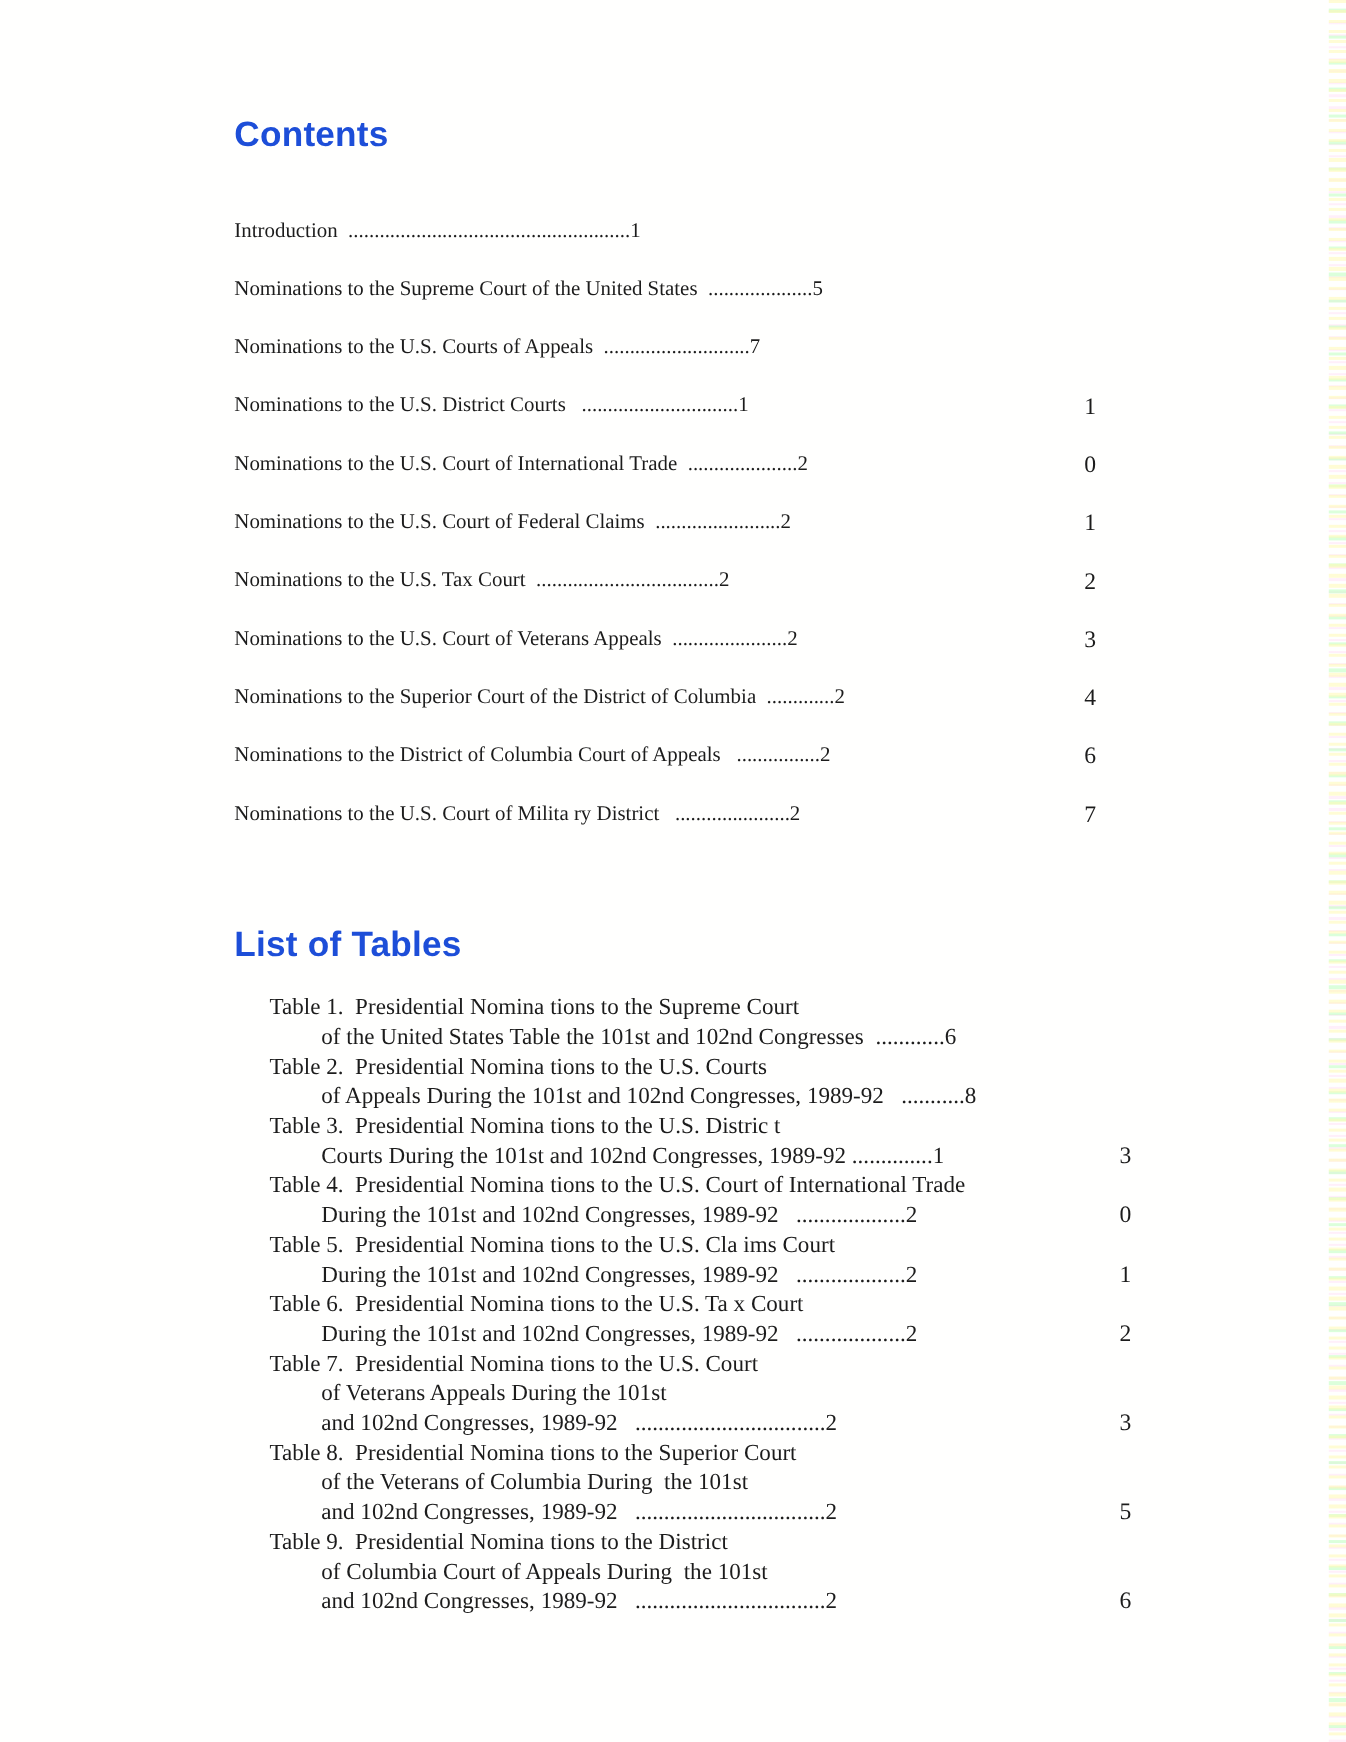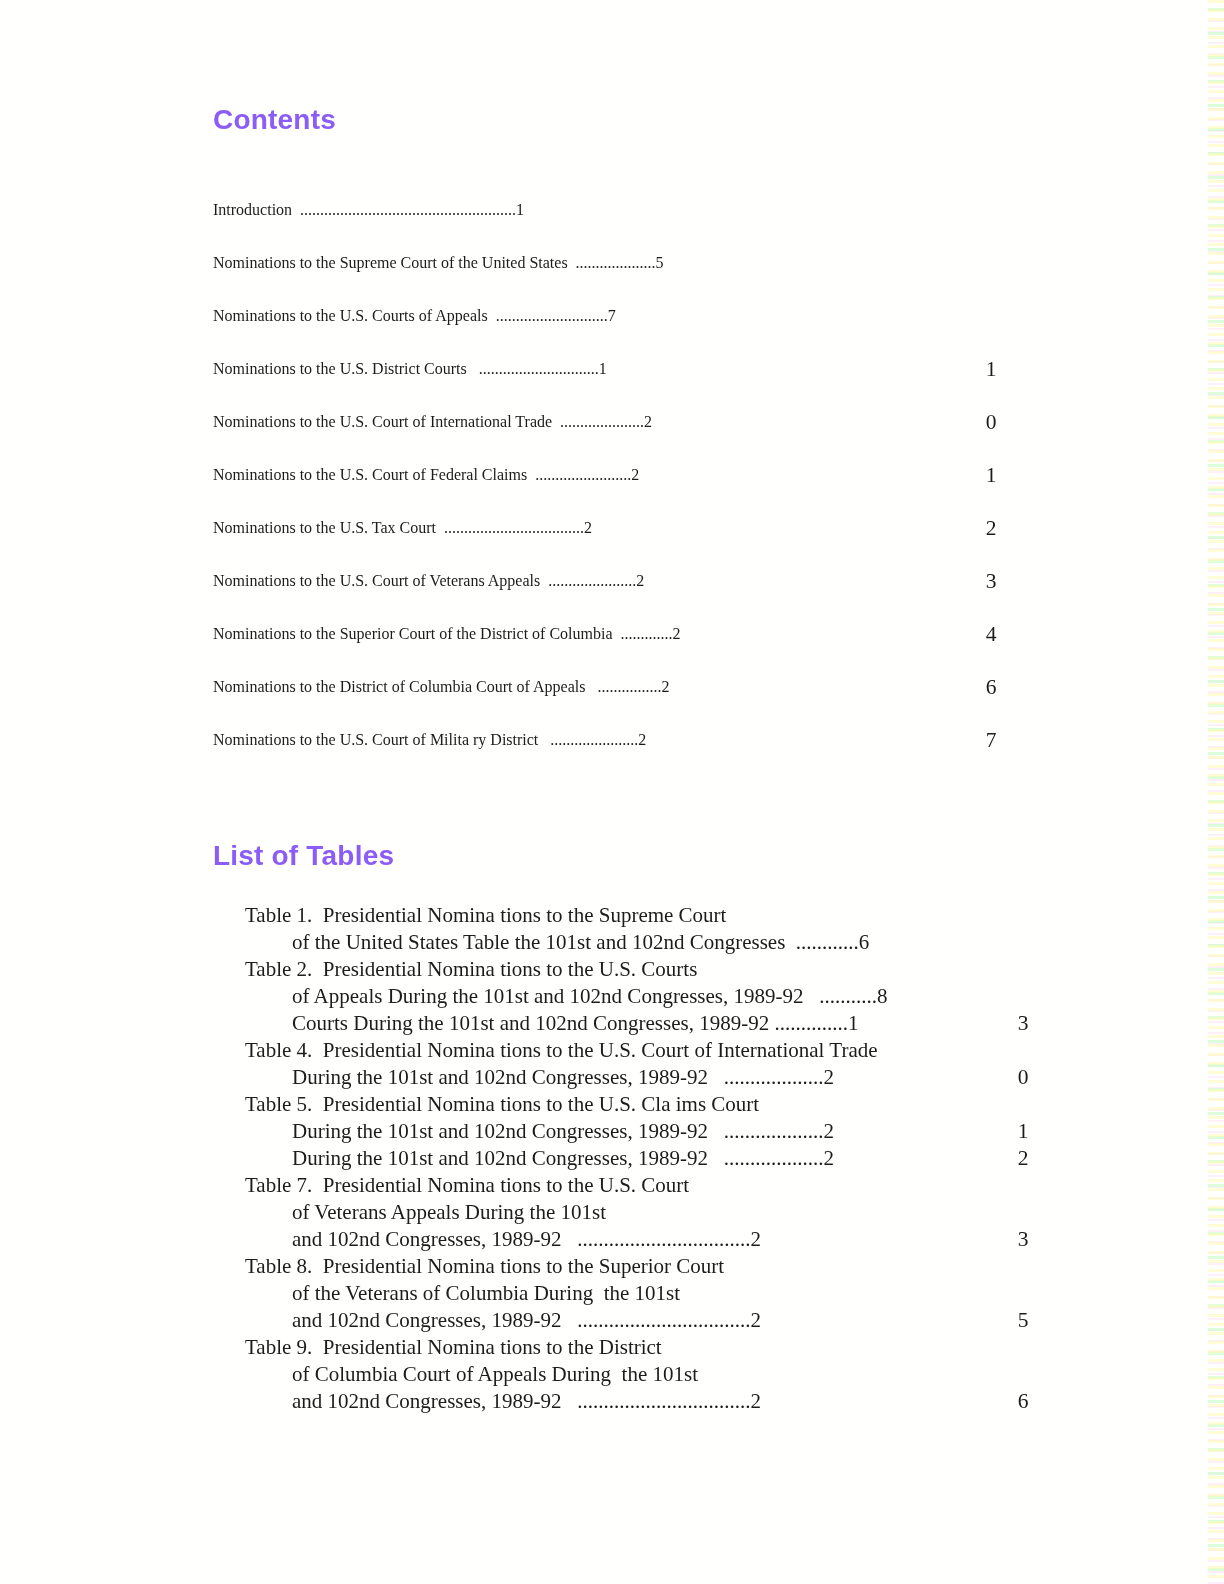--- a/index.html
+++ b/index.html
@@ -17,33 +17,33 @@
     position:absolute;top:0;right:0;width:16px;height:100%;
     background-image:
       repeating-linear-gradient(to bottom, rgba(255,250,180,0.55) 0 3px, rgba(255,255,255,0) 3px 9px),
       repeating-linear-gradient(to bottom, rgba(190,255,190,0.55) 2px 5px, rgba(255,255,255,0) 5px 26px),
       repeating-linear-gradient(to bottom, rgba(255,220,245,0.45) 6px 8px, rgba(255,255,255,0) 8px 17px);
     background-position:4px 0, 7px 6px, 2px 3px;
   }
   .heading{
     position:absolute;left:213px;margin:0;
     font-family:"Liberation Sans","DejaVu Sans",sans-serif;
-    font-weight:bold;font-size:28px;color:#8b5cf6;
+    font-weight:bold;font-size:32px;color:#1d4ed8;
     letter-spacing:0.2px;
   }
   #contents-heading{top:104px;}
   #tables-heading{top:840px;}
   .list{position:absolute;left:213px;width:900px;}
   #contents-list{top:198px;}
   #tables-list{top:903px;}
   .c-row{position:relative;height:53px;}
   .t-row{position:relative;height:27px;margin-left:32px;}
   .row-text{
     display:inline-block;white-space:pre;
-    font-size:16px;line-height:24px;color:#1c1c1c;
+    font-size:19px;line-height:24px;color:#1c1c1c;
   }
   .t-row .row-text{font-size:21px;line-height:24px;}
   .t-indent{padding-left:47px;}
   .rnum{
     position:absolute;left:758px;top:0;width:40px;text-align:center;
     font-size:21.5px;line-height:24px;white-space:pre;color:#1c1c1c;
   }
 </style>
 </head>
 <body>
@@ -67,25 +67,27 @@
       <div class="c-row"><span class="row-text">Nominations to the U.S. Court of Milita ry District   ......................2</span><span class="rnum">7</span></div>
     </div>
 
   <h2 class="heading" id="tables-heading">List of Tables</h2>
 
   <div class="list" id="tables-list">
       <div class="t-row"><span class="row-text">Table 1.  Presidential Nomina tions to the Supreme Court</span></div>
       <div class="t-row t-indent"><span class="row-text">of the United States Table the 101st and 102nd Congresses  ............6</span></div>
       <div class="t-row"><span class="row-text">Table 2.  Presidential Nomina tions to the U.S. Courts</span></div>
       <div class="t-row t-indent"><span class="row-text">of Appeals During the 101st and 102nd Congresses, 1989-92   ...........8</span></div>
+      <div class="t-row"><span class="row-text">Table 3.  Presidential Nomina tions to the U.S. Distric t</span></div>
       <div class="t-row t-indent"><span class="row-text">Courts During the 101st and 102nd Congresses, 1989-92 ..............1</span><span class="rnum">3</span></div>
       <div class="t-row"><span class="row-text">Table 4.  Presidential Nomina tions to the U.S. Court of International Trade</span></div>
       <div class="t-row t-indent"><span class="row-text">During the 101st and 102nd Congresses, 1989-92   ...................2</span><span class="rnum">0</span></div>
       <div class="t-row"><span class="row-text">Table 5.  Presidential Nomina tions to the U.S. Cla ims Court</span></div>
       <div class="t-row t-indent"><span class="row-text">During the 101st and 102nd Congresses, 1989-92   ...................2</span><span class="rnum">1</span></div>
+      <div class="t-row"><span class="row-text">Table 6.  Presidential Nomina tions to the U.S. Ta x Court</span></div>
       <div class="t-row t-indent"><span class="row-text">During the 101st and 102nd Congresses, 1989-92   ...................2</span><span class="rnum">2</span></div>
       <div class="t-row"><span class="row-text">Table 7.  Presidential Nomina tions to the U.S. Court</span></div>
       <div class="t-row t-indent"><span class="row-text">of Veterans Appeals During the 101st</span></div>
       <div class="t-row t-indent"><span class="row-text">and 102nd Congresses, 1989-92   .................................2</span><span class="rnum">3</span></div>
       <div class="t-row"><span class="row-text">Table 8.  Presidential Nomina tions to the Superior Court</span></div>
       <div class="t-row t-indent"><span class="row-text">of the Veterans of Columbia During  the 101st</span></div>
       <div class="t-row t-indent"><span class="row-text">and 102nd Congresses, 1989-92   .................................2</span><span class="rnum">5</span></div>
       <div class="t-row"><span class="row-text">Table 9.  Presidential Nomina tions to the District</span></div>
       <div class="t-row t-indent"><span class="row-text">of Columbia Court of Appeals During  the 101st</span></div>
       <div class="t-row t-indent"><span class="row-text">and 102nd Congresses, 1989-92   .................................2</span><span class="rnum">6</span></div>

